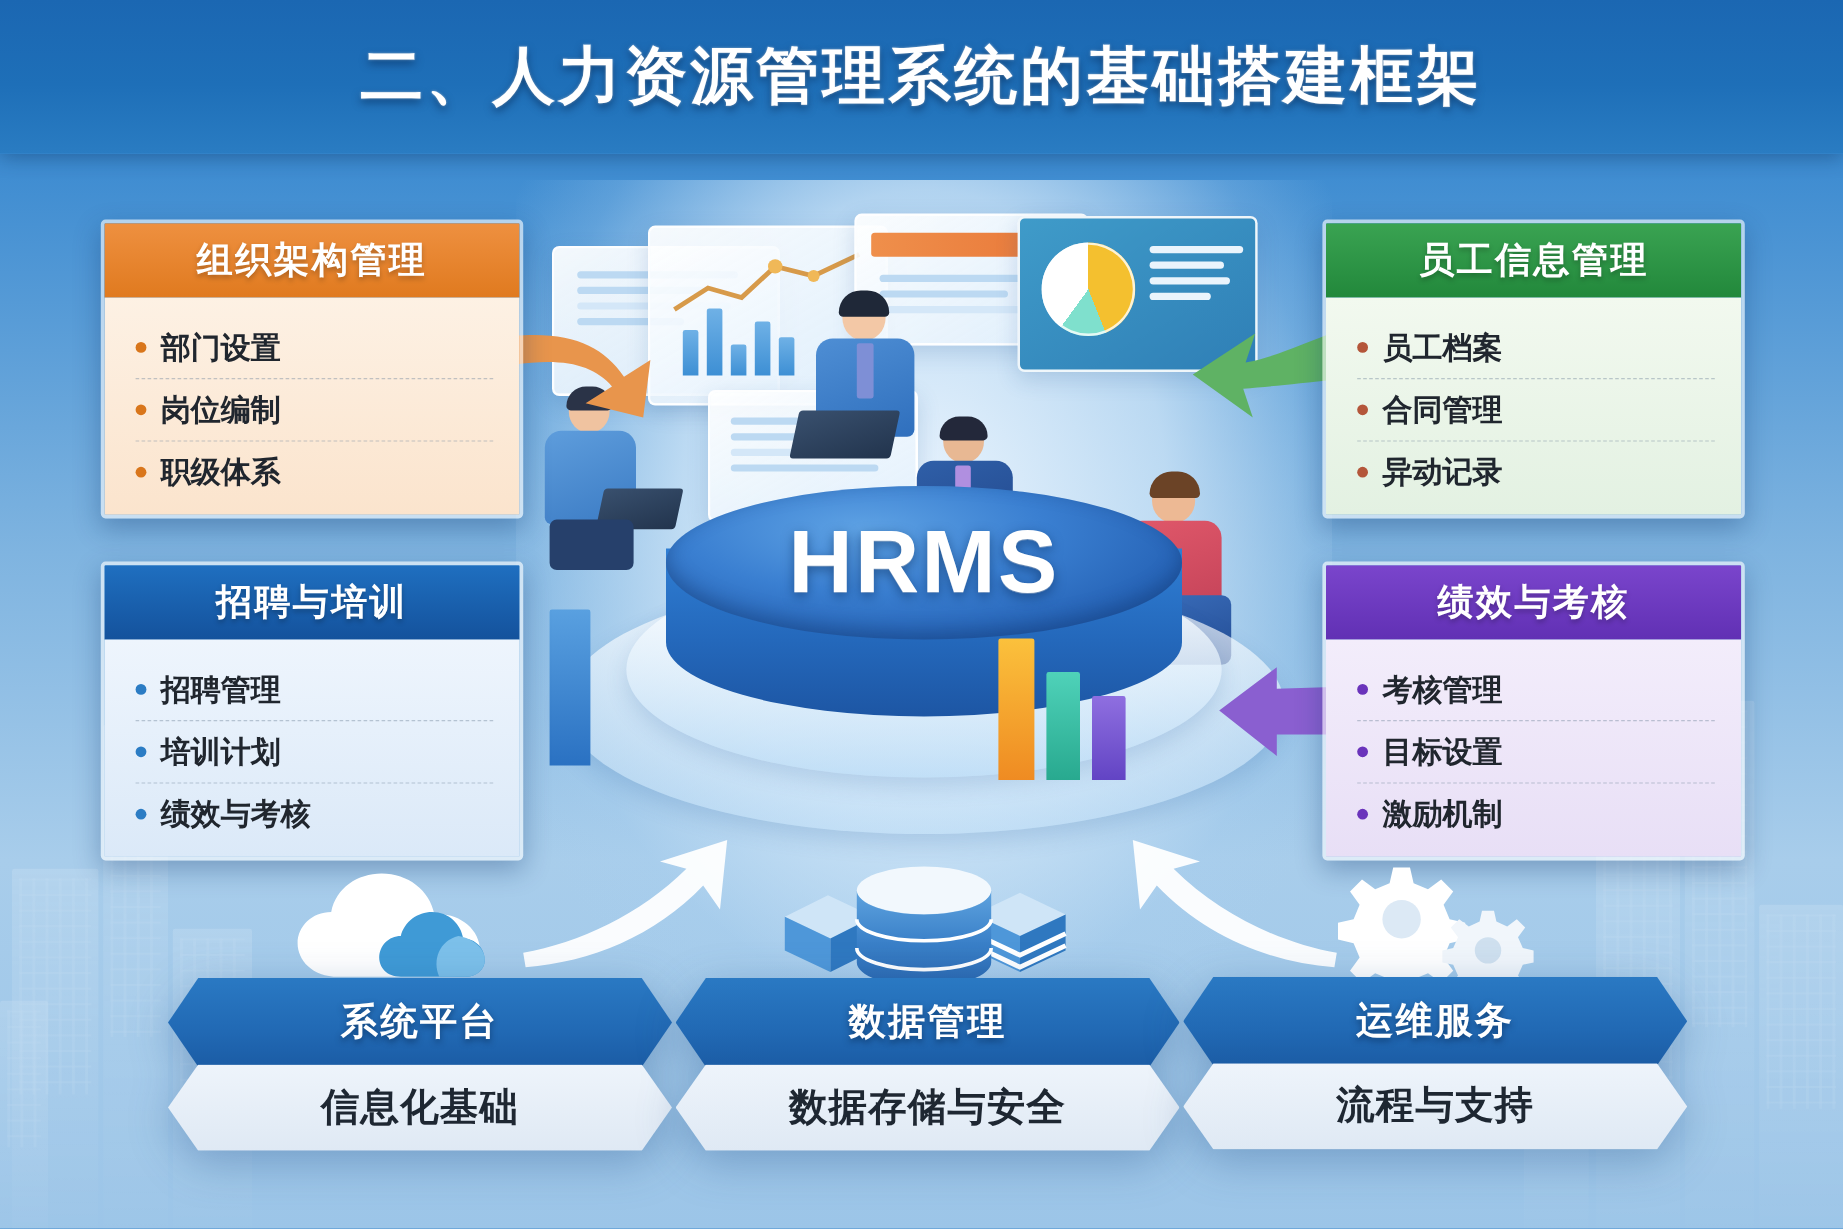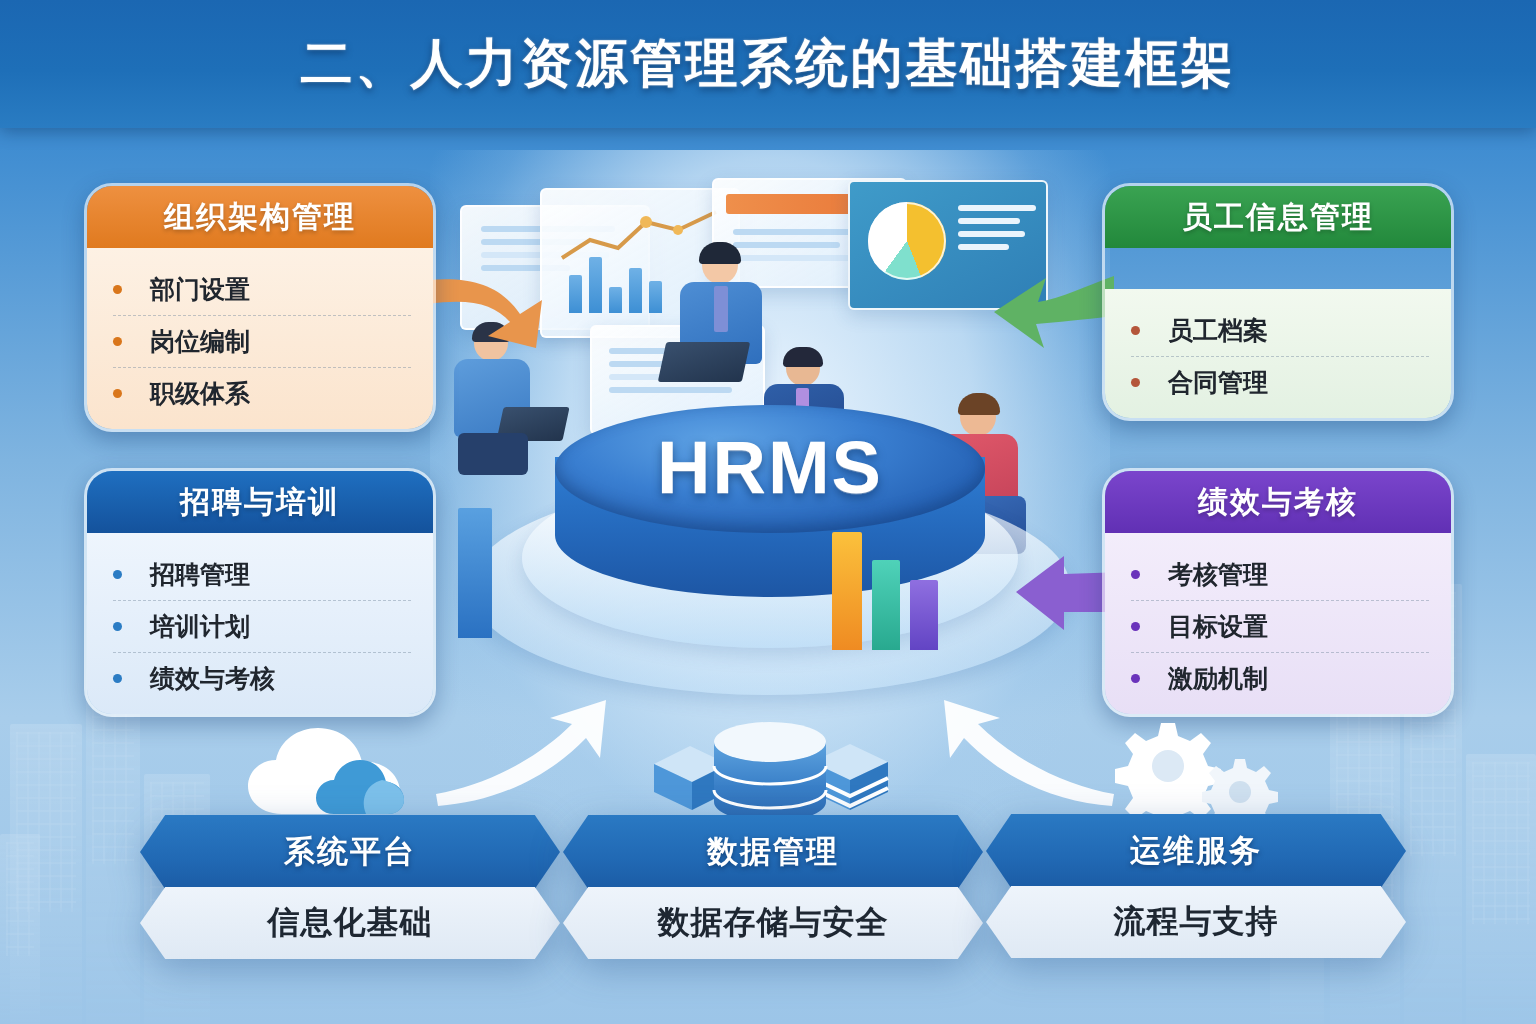--- a/index.html
+++ b/index.html
@@ -123,46 +123,46 @@
     background: linear-gradient(180deg, rgba(255,255,255,.75), rgba(190,222,248,.35));
     box-shadow: 0 8px 18px rgba(40,95,160,.18);
   }
 
   
   .cbar { position:absolute; border-radius:2px 2px 0 0; }
 
   
   .card {
     position: absolute;
-    border-radius: 28px;
+    border-radius: 4px;
     overflow: hidden;
     box-shadow: 0 8px 22px rgba(15,55,110,.33);
     border: 3px solid rgba(255,255,255,.6);
   }
   .card-head {
     height: 62px;
     display:flex; align-items:center; justify-content:center;
     font-size: 30px; font-weight: bold; color:#fff; letter-spacing: 2px;
     text-shadow: 0 2px 4px rgba(0,0,0,.25);
   }
   .card-body { padding: 16px 22px 10px 26px; }
-  .bullet-row { display:flex; align-items:center; gap:28px; padding: 9px 0; }
+  .bullet-row { display:flex; align-items:center; gap:12px; padding: 9px 0; }
   .bullet-row + .bullet-row { border-top: 1px dashed rgba(120,140,160,.45); }
   .dot { width: 9px; height: 9px; border-radius:50%; flex:0 0 auto; }
   .bullet-text { font-size: 25px; font-weight: bold; color:#20262e; white-space:nowrap; }
 
   
   #card-org  { left: 84px;  top: 183px;  width: 352px; }
   #card-org  .card-head { background: linear-gradient(180deg,#ee9040,#e07a1f); }
   #card-org  .card-body { background: linear-gradient(180deg,#fdf1e4,#fbe4cd); }
   #card-org  .dot { background:#d9761b; }
 
   #card-emp  { left: 1102px; top: 183px; width: 352px; }
   #card-emp  .card-head { background: linear-gradient(180deg,#3aa352,#22883b); }
-  #card-emp  .card-body { background: linear-gradient(180deg,#f2f9ef,#e3f1e2); margin-top: 41px; }
+  #card-emp  .card-body { background: linear-gradient(180deg,#f2f9ef,#e3f1e2); }
   #card-emp  .dot { background:#b4563a; }
 
   #card-rec  { left: 84px;  top: 468px;  width: 352px; text-align: right; }
   #card-rec  .card-head { background: linear-gradient(180deg,#1f6fc0,#14529c); }
   #card-rec  .card-body { background: linear-gradient(180deg,#eef5fd,#dbe9f8); }
   #card-rec  .dot { background:#2b7cc4; }
 
   #card-perf { left: 1102px; top: 468px; width: 352px; }
   #card-perf .card-head { background: linear-gradient(180deg,#7a45cc,#6130b4); }
   #card-perf .card-body { background: linear-gradient(180deg,#f3edfb,#e8dff6); }
@@ -371,20 +371,24 @@
   <div class="card" id="card-emp">
     <div class="card-head">员工信息管理</div>
     <div class="card-body">
       <div class="bullet-row">
         <span class="dot"></span>
         <span class="bullet-text">员工档案</span>
       </div>
       <div class="bullet-row">
         <span class="dot"></span>
         <span class="bullet-text">合同管理</span>
+      </div>
+      <div class="bullet-row">
+        <span class="dot"></span>
+        <span class="bullet-text">异动记录</span>
       </div>
     </div>
   </div>
 
   <div class="card" id="card-rec">
     <div class="card-head">招聘与培训</div>
     <div class="card-body">
       <div class="bullet-row">
         <span class="dot"></span>
         <span class="bullet-text">招聘管理</span>

